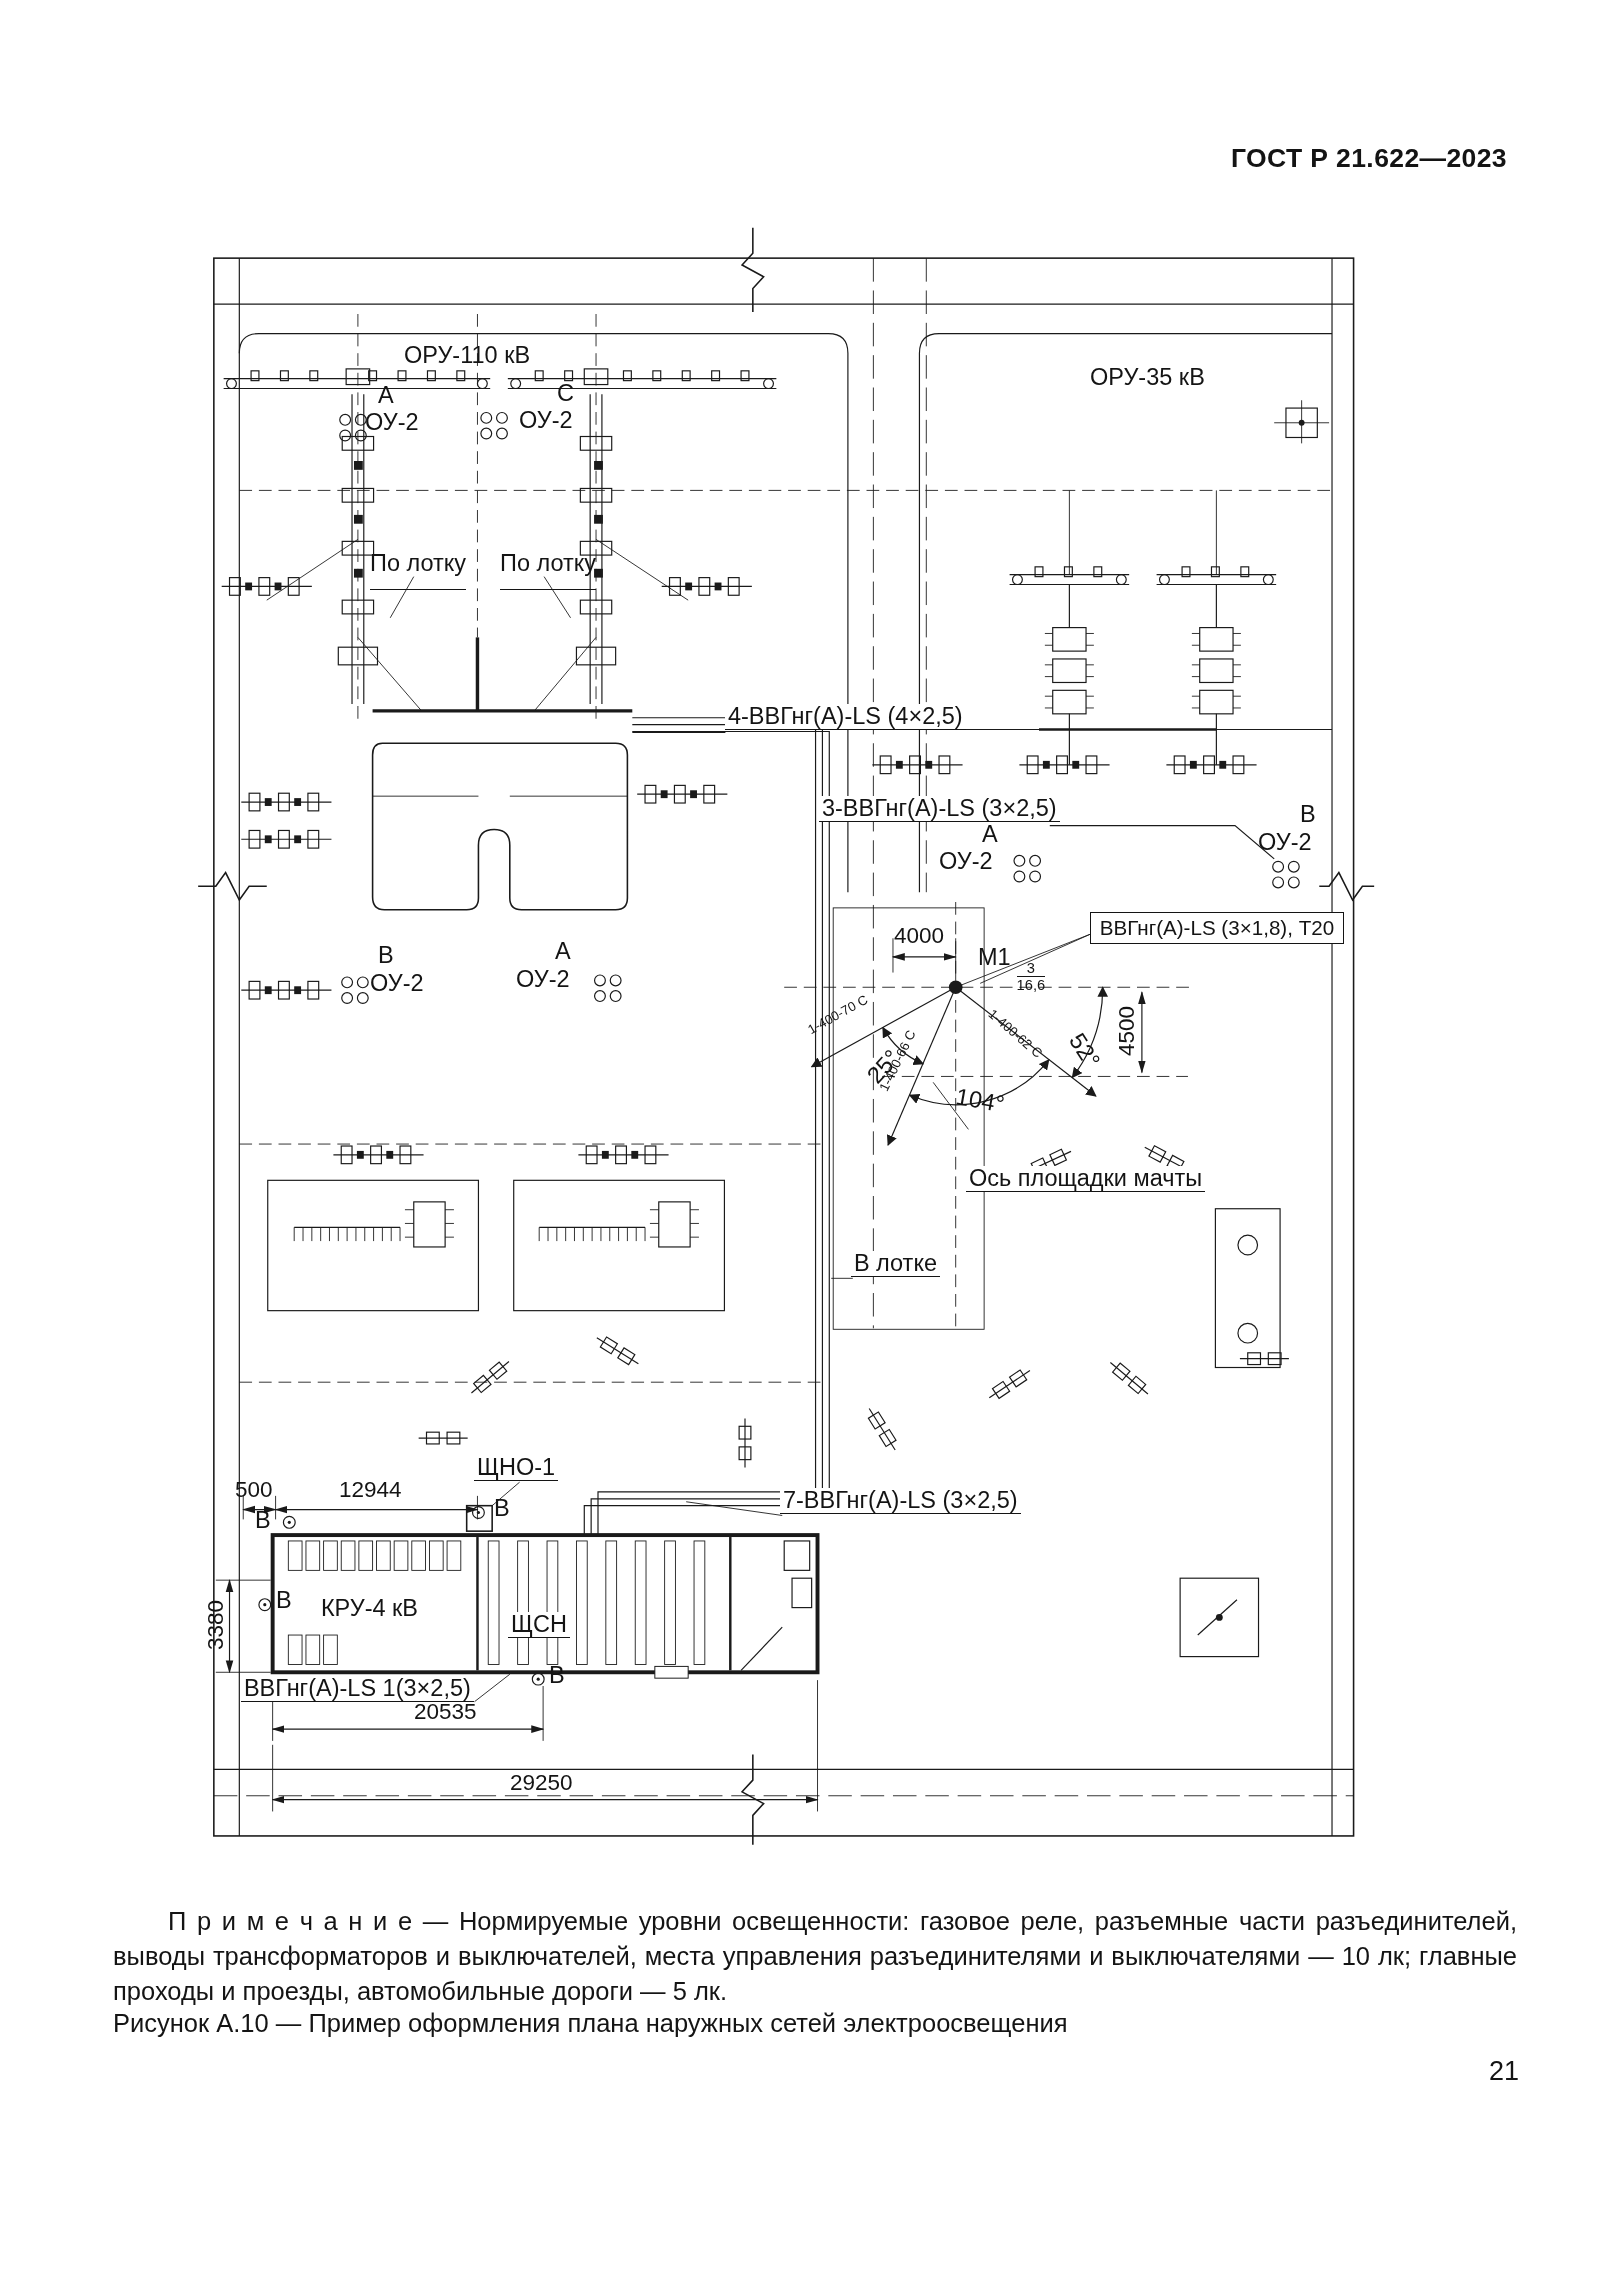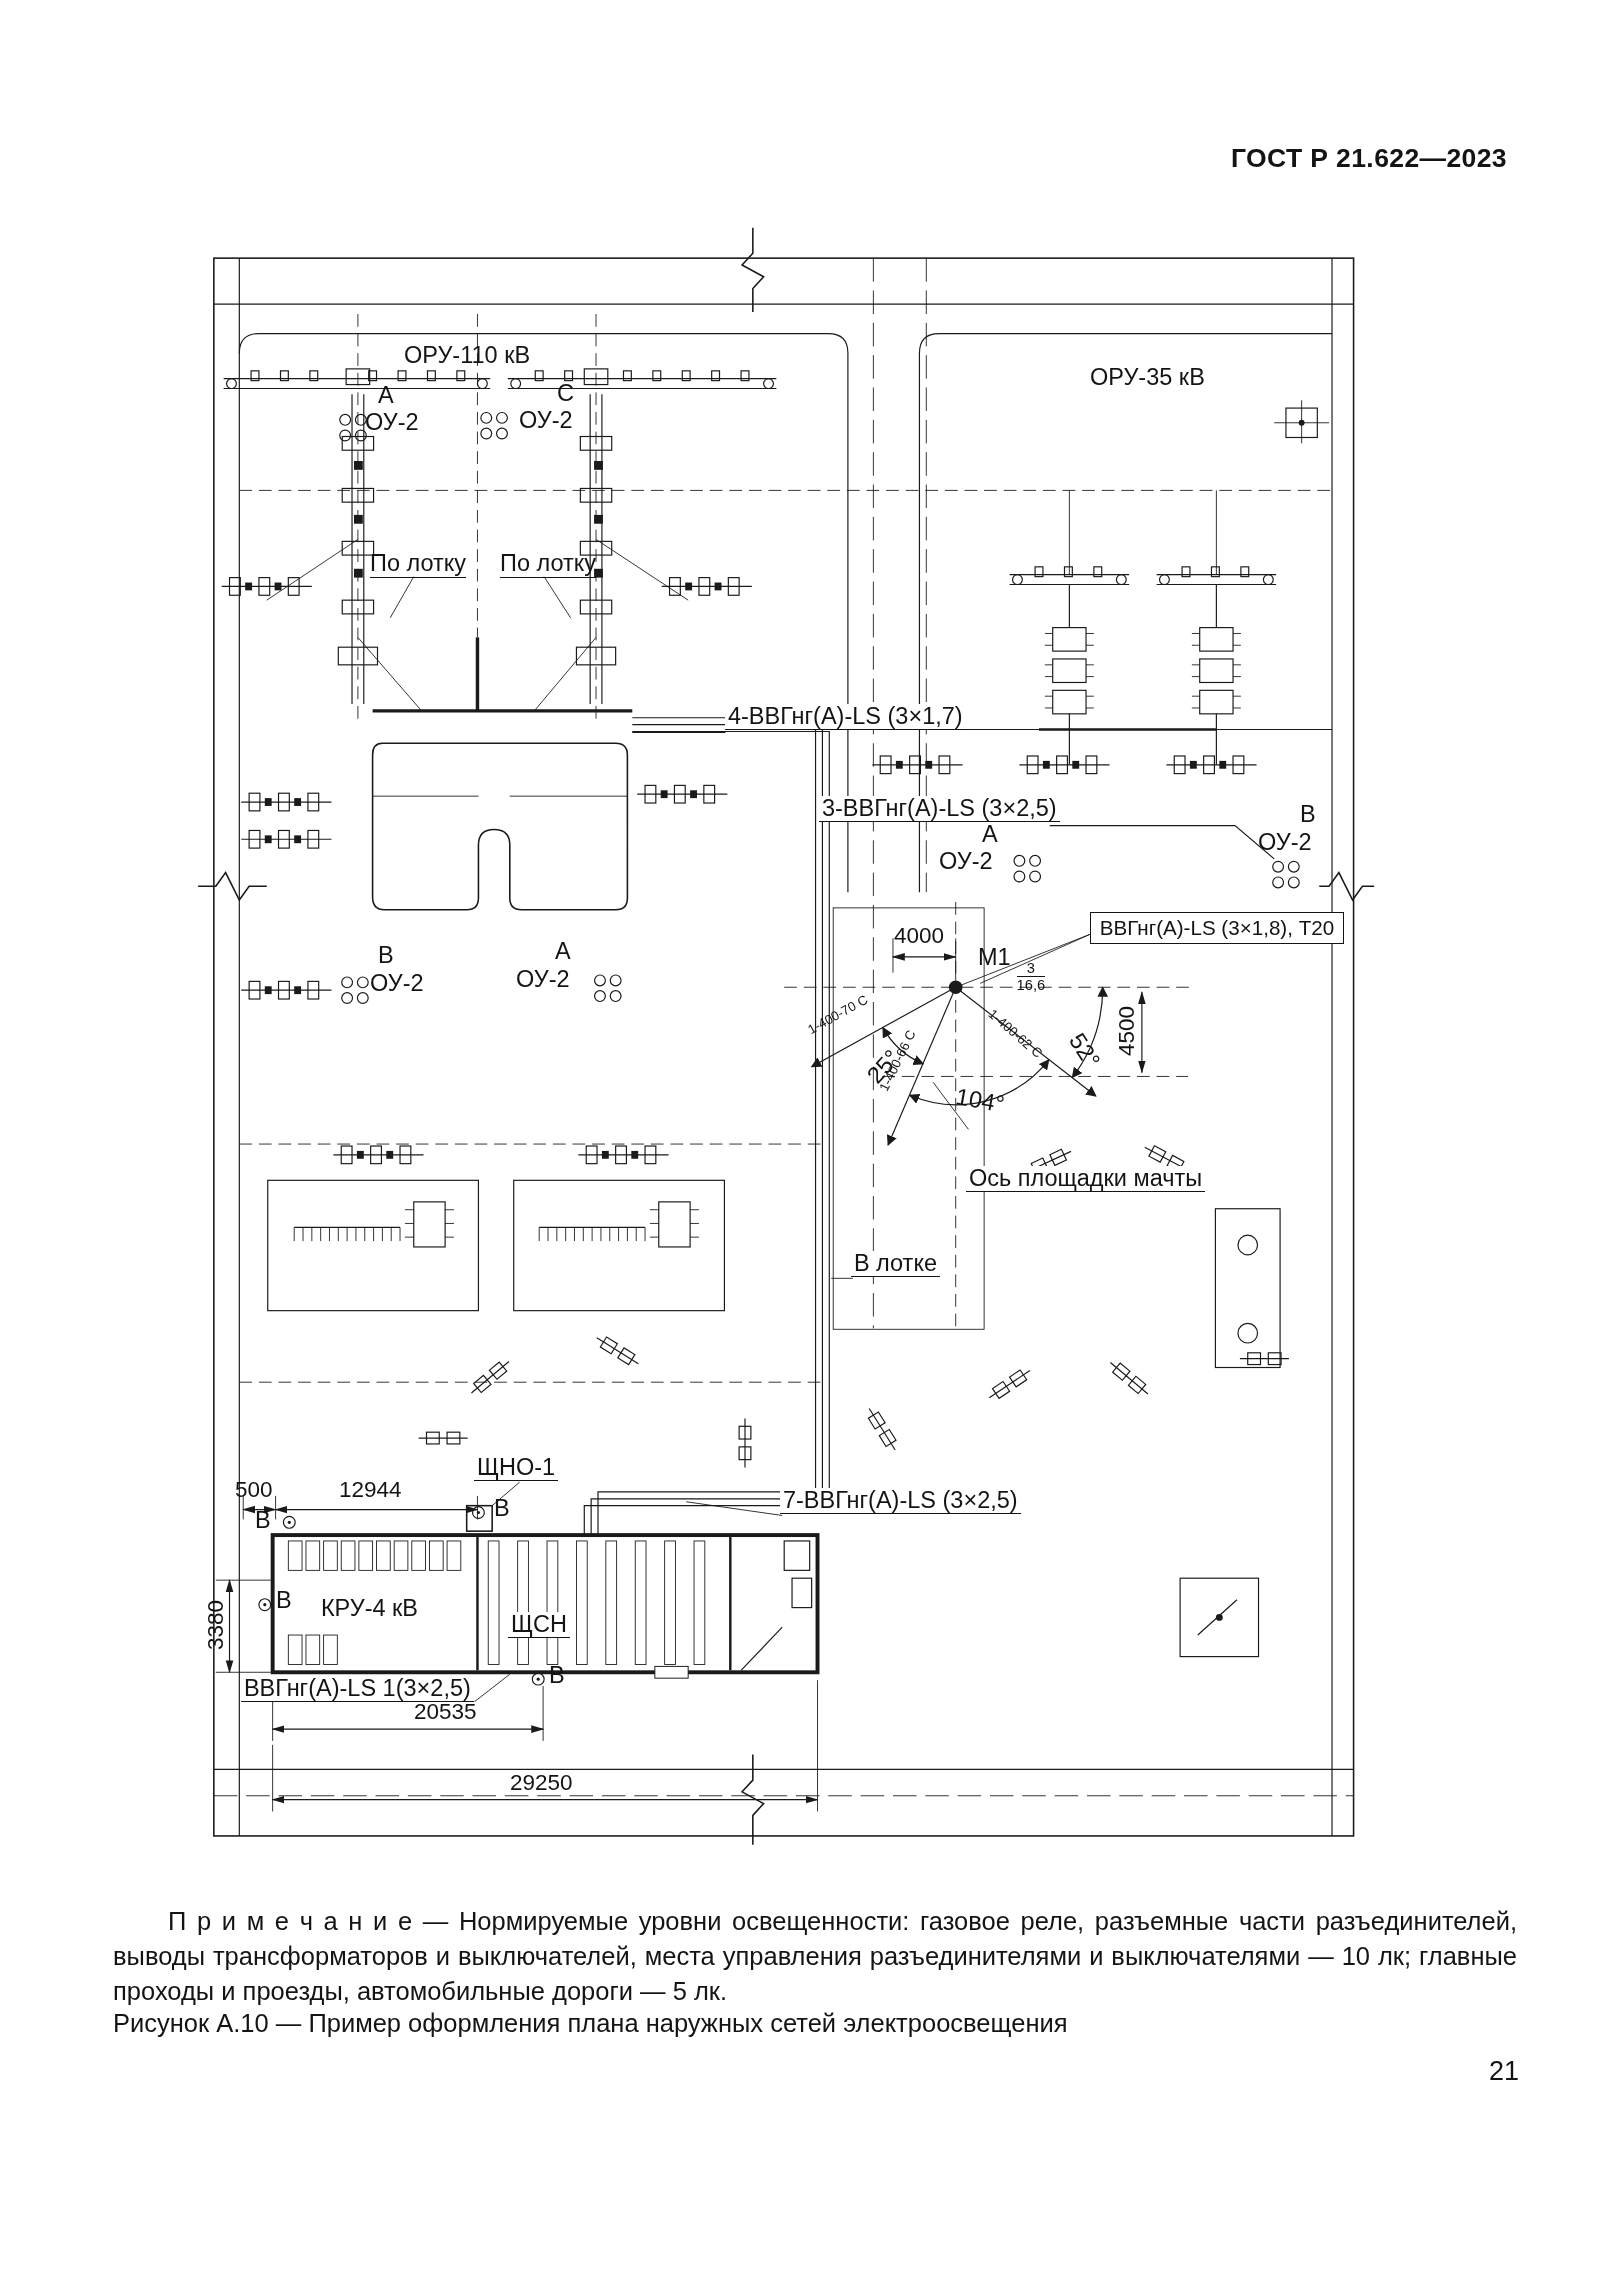--- a/index.html
+++ b/index.html
@@ -2,21 +2,21 @@
 <html><head>
 <meta charset="utf-8">
 <style>
   *{margin:0;padding:0;box-sizing:border-box}
   html,body{background:#fff}
   body{width:1621px;height:2293px;position:relative;font-family:"Liberation Sans",sans-serif;color:#141414;overflow:hidden}
   .hdr{position:absolute;top:143px;right:114px;font-size:26.5px;font-weight:bold;letter-spacing:0.4px}
   .draw{position:absolute;left:196px;top:216px;width:1196px;height:1666px}
   .draw svg{position:absolute;left:0;top:0}
   .lbl{position:absolute;font-size:23.5px;line-height:1.08;white-space:nowrap}
-  .u{border-bottom:1.7px solid #141414;padding-bottom:1px}
+  .u{border-bottom:1.7px solid #141414;padding-bottom:13px}
   .sm{font-size:13.2px}
   .dim{font-size:22.5px}
   .wh{background:#fff;padding:0 2.9px}
   .ctr{transform-origin:center}
   .box{position:absolute;border:1.7px solid #141414;background:#fff;font-size:20.6px;padding:2.9px 8.8px;white-space:nowrap}
   .frac{display:inline-flex;flex-direction:column;text-align:center;font-size:14.7px;line-height:1.12;vertical-align:-7.8px;margin-left:5.9px}
   .frac .n{border-bottom:1.5px solid #141414;padding:0 2px}
   .note{position:absolute;left:113px;top:1904px;width:1404px;font-size:25.5px;line-height:1.38;text-align:justify;text-indent:55px}
   .cap{position:absolute;left:113px;top:2009px;width:1404px;font-size:25.5px;text-align:left}
   .pg{position:absolute;top:2056px;right:102px;font-size:27px}
@@ -482,21 +482,21 @@
 </svg>
 
 <div class="lbl" style="left:208px;top:127px">ОРУ-110 кВ</div>
 <div class="lbl" style="left:894px;top:149px">ОРУ-35 кВ</div>
 <div class="lbl u" style="left:174px;top:335px">По лотку</div>
 <div class="lbl u" style="left:304px;top:335px">По лотку</div>
 <div class="lbl" style="left:182px;top:167px">А</div>
 <div class="lbl" style="left:169px;top:194px">ОУ-2</div>
 <div class="lbl" style="left:361px;top:165px">С</div>
 <div class="lbl" style="left:323px;top:192px">ОУ-2</div>
-<div class="lbl u wh" style="left:529px;top:488px">4-ВВГнг(А)-LS (3×1,7)</div>
+<div class="lbl u wh" style="left:529px;top:488px">4-ВВГнг(А)-LS (4×2,5)</div>
 <div class="lbl u wh" style="left:623px;top:580px">3-ВВГнг(А)-LS (3×2,5)</div>
 <div class="box" style="left:894px;top:696px">ВВГнг(А)-LS (3×1,8), Т20</div>
 <div class="lbl dim" style="left:698px;top:708px">4000</div>
 <div class="lbl" style="left:782px;top:729px"><span>М1</span><span class="frac">
         <span class="n">3</span>
         <span>16,6</span>
       </span></div>
 <div class="lbl" style="left:1104px;top:586px">В</div>
 <div class="lbl" style="left:1062px;top:614px">ОУ-2</div>
 <div class="lbl" style="left:786px;top:606px">А</div>

